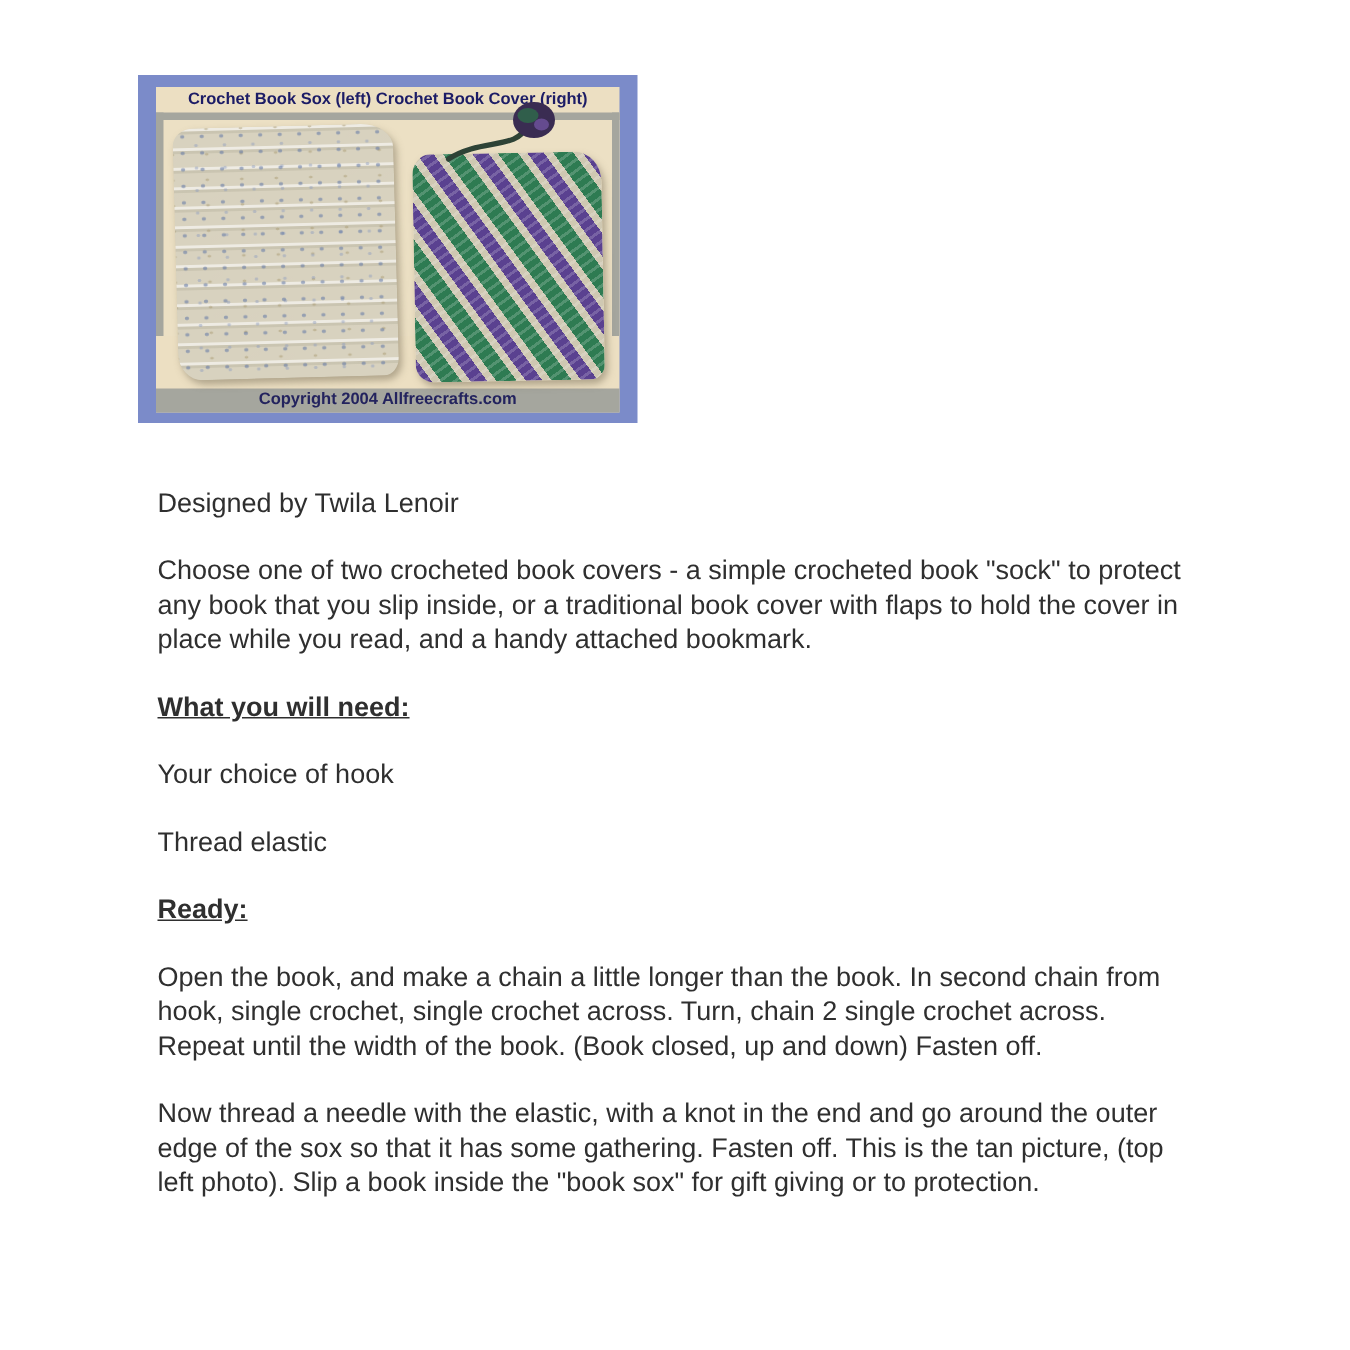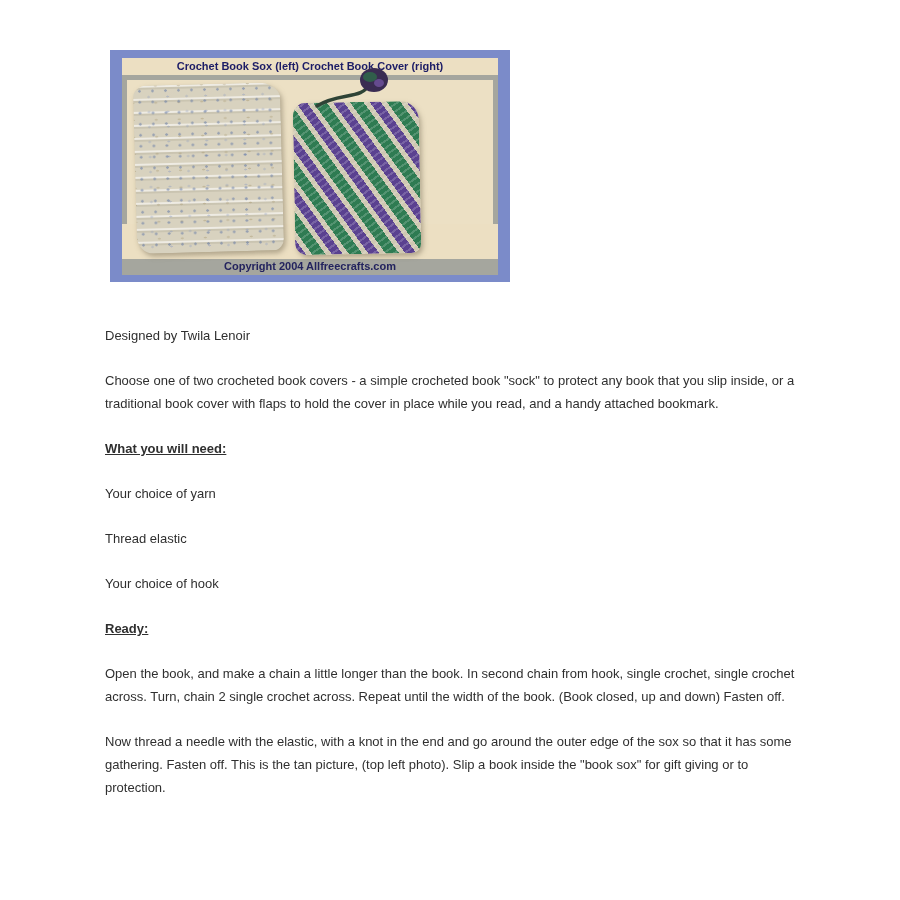--- a/index.html
+++ b/index.html
@@ -8,22 +8,22 @@
     position:relative;
     width:900px; height:900px;
     background:#ffffff;
     font-family:"Liberation Sans", sans-serif;
     color:#2f2f2f;
     overflow:hidden;
   }
 
   
   .fig {
-    position:absolute; left:110px; top:50px;
-    width:400px; height:232px;
+    position:absolute; left:92px; top:50px;
+    width:333px; height:232px;
     background:#7b8bc9;
     padding:8px 12px 7px 12px;
   }
   .fig-inner {
     width:100%; height:100%;
     background:#ecdfc2;
     display:flex; flex-direction:column;
   }
   .fig-title {
     height:17px; line-height:16px;
@@ -82,21 +82,21 @@
     box-shadow:2px 3px 5px rgba(120,110,88,.5);
   }
   .cord-svg { position:absolute; left:150px; top:-14px; overflow:visible; }
 
   
   .content {
     position:absolute; left:105px; top:324px;
     width:694px;
   }
   .content p {
-    font-size:13px; line-height:23px;
+    font-size:18px; line-height:23px;
     margin:0 0 22px 0;
     color:#2f2f2f;
   }
   .content p.bold { font-weight:bold;text-decoration:underline; }
   .section-heading {
     font-family:"Liberation Serif", serif;
     font-size:21px; line-height:26px;
     font-weight:bold;
     color:#4b7bbf;
     margin:0 0 20px 0;
@@ -121,21 +121,20 @@
         </svg>
       </div>
       <div class="fig-caption">Copyright 2004 Allfreecrafts.com</div>
     </div>
   </div>
 
   <div class="content">
     <p>Designed by Twila Lenoir</p>
     <p>Choose one of two crocheted book covers - a simple crocheted book "sock" to protect any book that you slip inside, or a traditional book cover with flaps to hold the cover in place while you read, and a handy attached bookmark.</p>
     <p class="bold">What you will need:</p>
-    <p>Your choice of yarn</p>
+    <p>Your choice of hook</p>
     <p>Thread elastic</p>
-    <p>Your choice of hook</p>
     <p class="bold">Ready:</p>
     <p>Open the book, and make a chain a little longer than the book. In second chain from hook, single crochet, single crochet across. Turn, chain 2 single crochet across. Repeat until the width of the book. (Book closed, up and down) Fasten off.</p>
     <p>Now thread a needle with the elastic, with a knot in the end and go around the outer edge of the sox so that it has some gathering. Fasten off. This is the tan picture, (top left photo). Slip a book inside the "book sox" for gift giving or to protection.</p>
   </div>
 
 </div>
 
 </body></html>

